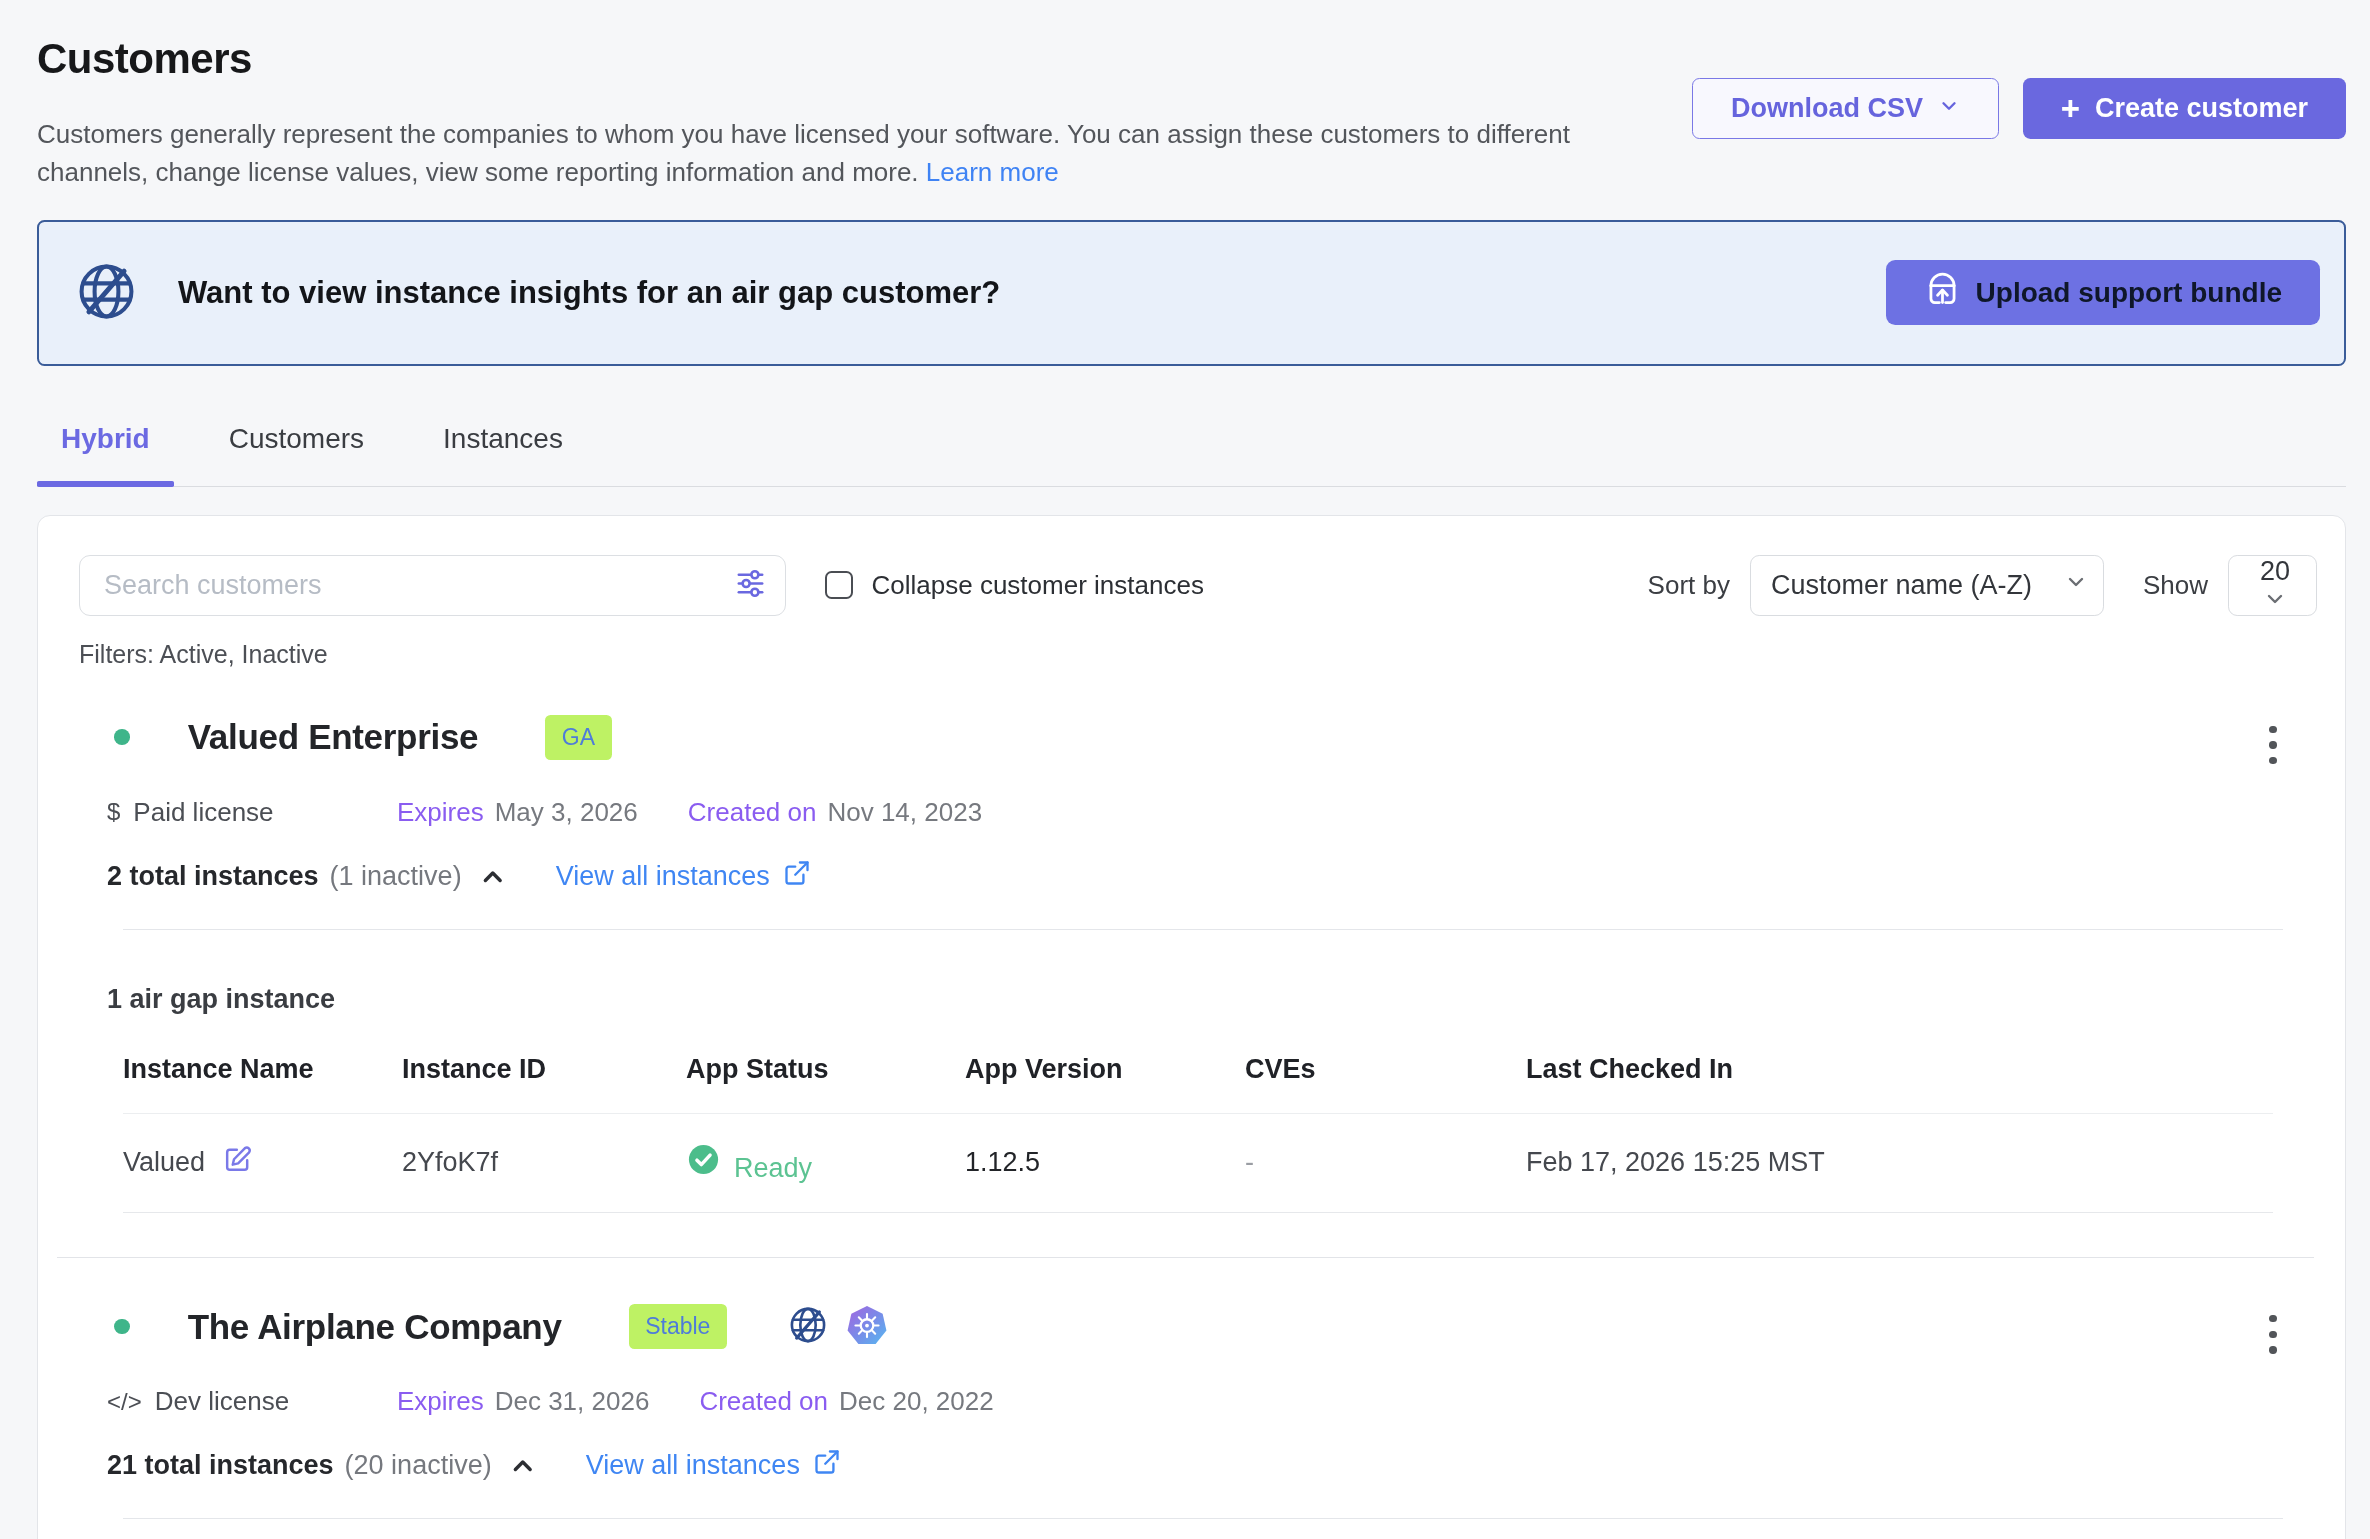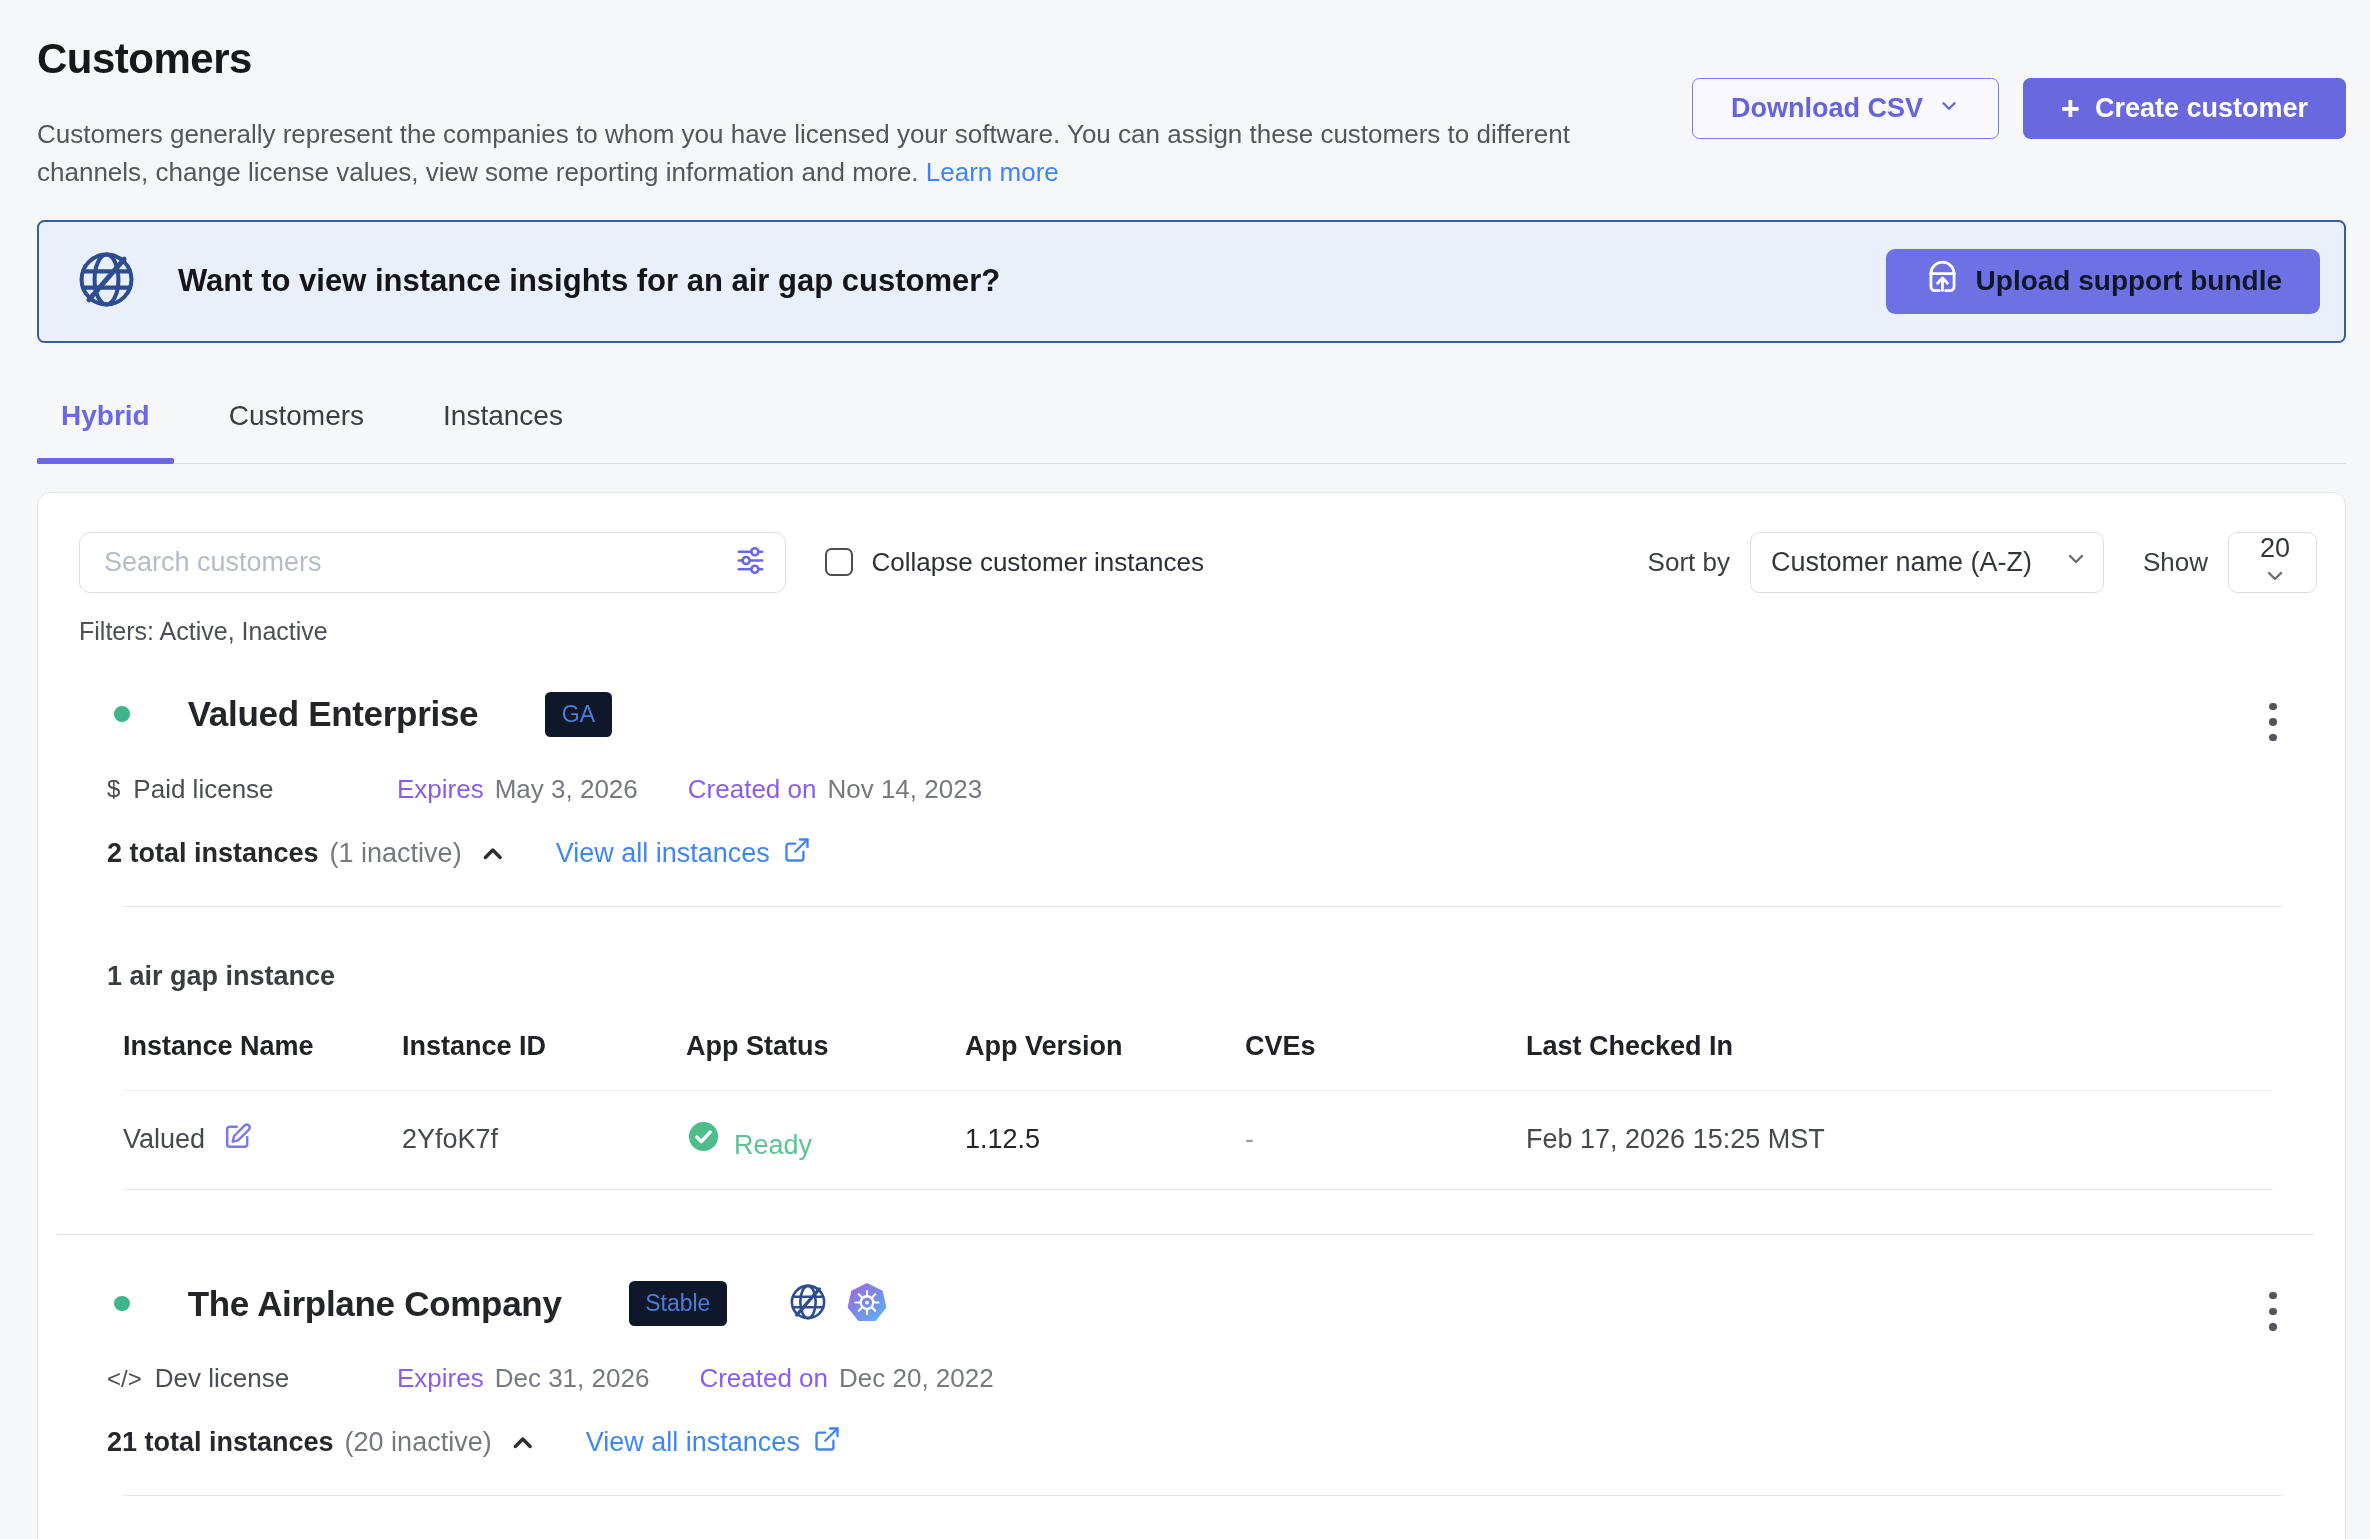--- a/index.html
+++ b/index.html
@@ -15,21 +15,21 @@
   .desc { font-size:26px; line-height:1.45; color:#53565b; margin:0; }
   .learn-more { color:#3f83f4; text-decoration:none; cursor:pointer; }
   .top-actions { display:flex; gap:24px; margin-top:50px; align-items:flex-start; }
   .btn { height:61px; border-radius:7.4px; font-size:27px; font-weight:700;
          display:inline-flex; align-items:center; gap:14.8px; padding:0 38px;
          border:none; cursor:pointer; font-family:inherit; white-space:nowrap; }
   .btn-outline { background:#f8f8fe; border:1.8px solid #7a78e6; color:#6664dd; }
   .btn-primary { background:#6a68df; color:#fff; }
   .plus-glyph { font-size:33px; font-weight:700; line-height:1; }
   
-  .banner { margin:28px 24px 0 37px; height:123px; display:flex; align-items:center;
+  .banner { margin:28px 24px 0 37px; height:146px; display:flex; align-items:center;
             background:#e9f0fa; border:2.3px solid #3a5c99; border-radius:7.4px;
             padding:0 24px 0 35px; }
   .banner-title { font-size:31px; font-weight:700; color:#131519; margin:0 0 0 39px; }
   .btn-upload { margin-left:auto; background:#6d71e3; color:#0f172a; height:65px;
                 border-radius:9.2px; font-size:28px; }
   
   .tabs { display:flex; margin:42px 24px 0 37px; border-bottom:1.8px solid #dadce0; }
   .tab { font-size:28px; color:#3a3d42; padding:14.8px 24px 31px; position:relative; cursor:pointer; }
   .tab + .tab { margin-left:31px; }
   .tab.active { color:#6b69e2; font-weight:700; }
@@ -53,21 +53,21 @@
             display:flex; align-items:center; justify-content:space-between;
             padding:0 14.8px 0 20px; font-size:27px; color:#33363b; cursor:pointer; white-space:nowrap; }
   .sort-select { width:354px; }
   .show-select { width:89px;flex-direction:column; }
   .filters { margin-top:24px; font-size:25px; color:#4c4f55; }
   
   .customer { margin-top:46px; }
   .cust-head { display:flex; align-items:center; position:relative; padding-left:35px;gap:34px; }
   .dot { width:15.7px; height:15.7px; border-radius:50%; background:#3fb58a; margin-right:24px; flex:none; }
   .cust-name { font-size:35px; font-weight:700; color:#232529; margin:0; letter-spacing:-0.3px; }
-  .badge { margin-left:33px; background:#0f172a; color:#4e7cd9; font-size:23px;
+  .badge { margin-left:33px; background:#bef264; color:#4e7cd9; font-size:23px;
            padding:9.2px 16.6px; border-radius:5.5px; }
   .head-icons { display:flex; gap:16.6px; margin-left:26px; align-items:center; }
   .kebab { position:absolute; right:31px; top:1.8px; background:none; border:none;
            display:flex; flex-direction:column; gap:8.3px; cursor:pointer; padding:9.2px; }
   .kebab i { width:7.4px; height:7.4px; border-radius:50%; background:#525559; }
   .meta { display:flex; align-items:center; margin-top:37px; padding-left:28px; font-size:26px; }
   .meta-license { display:flex; align-items:center; gap:13px; color:#4b4e54; width:290px; flex:none; }
   .lic-icon { color:#4b4e54; font-size:24px; }
   .meta-pair { display:flex; gap:11px; white-space:nowrap; }
   .created { margin-left:50px; }

